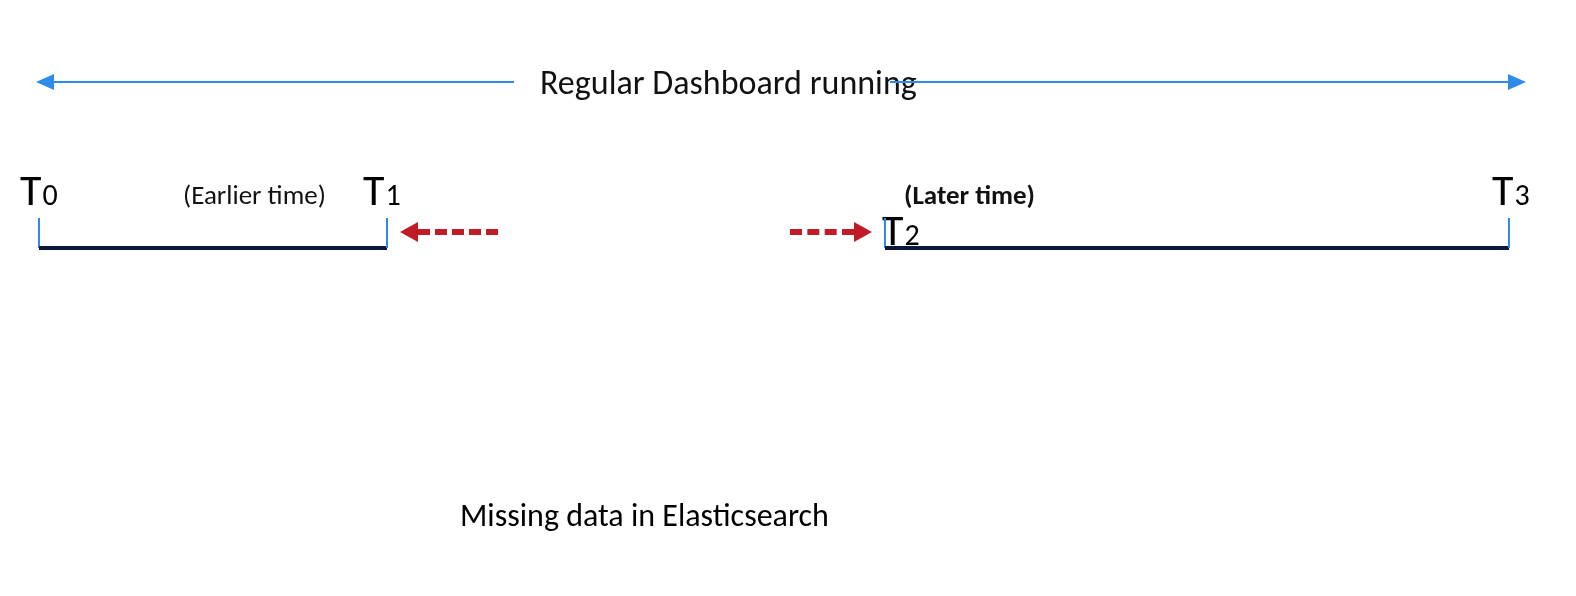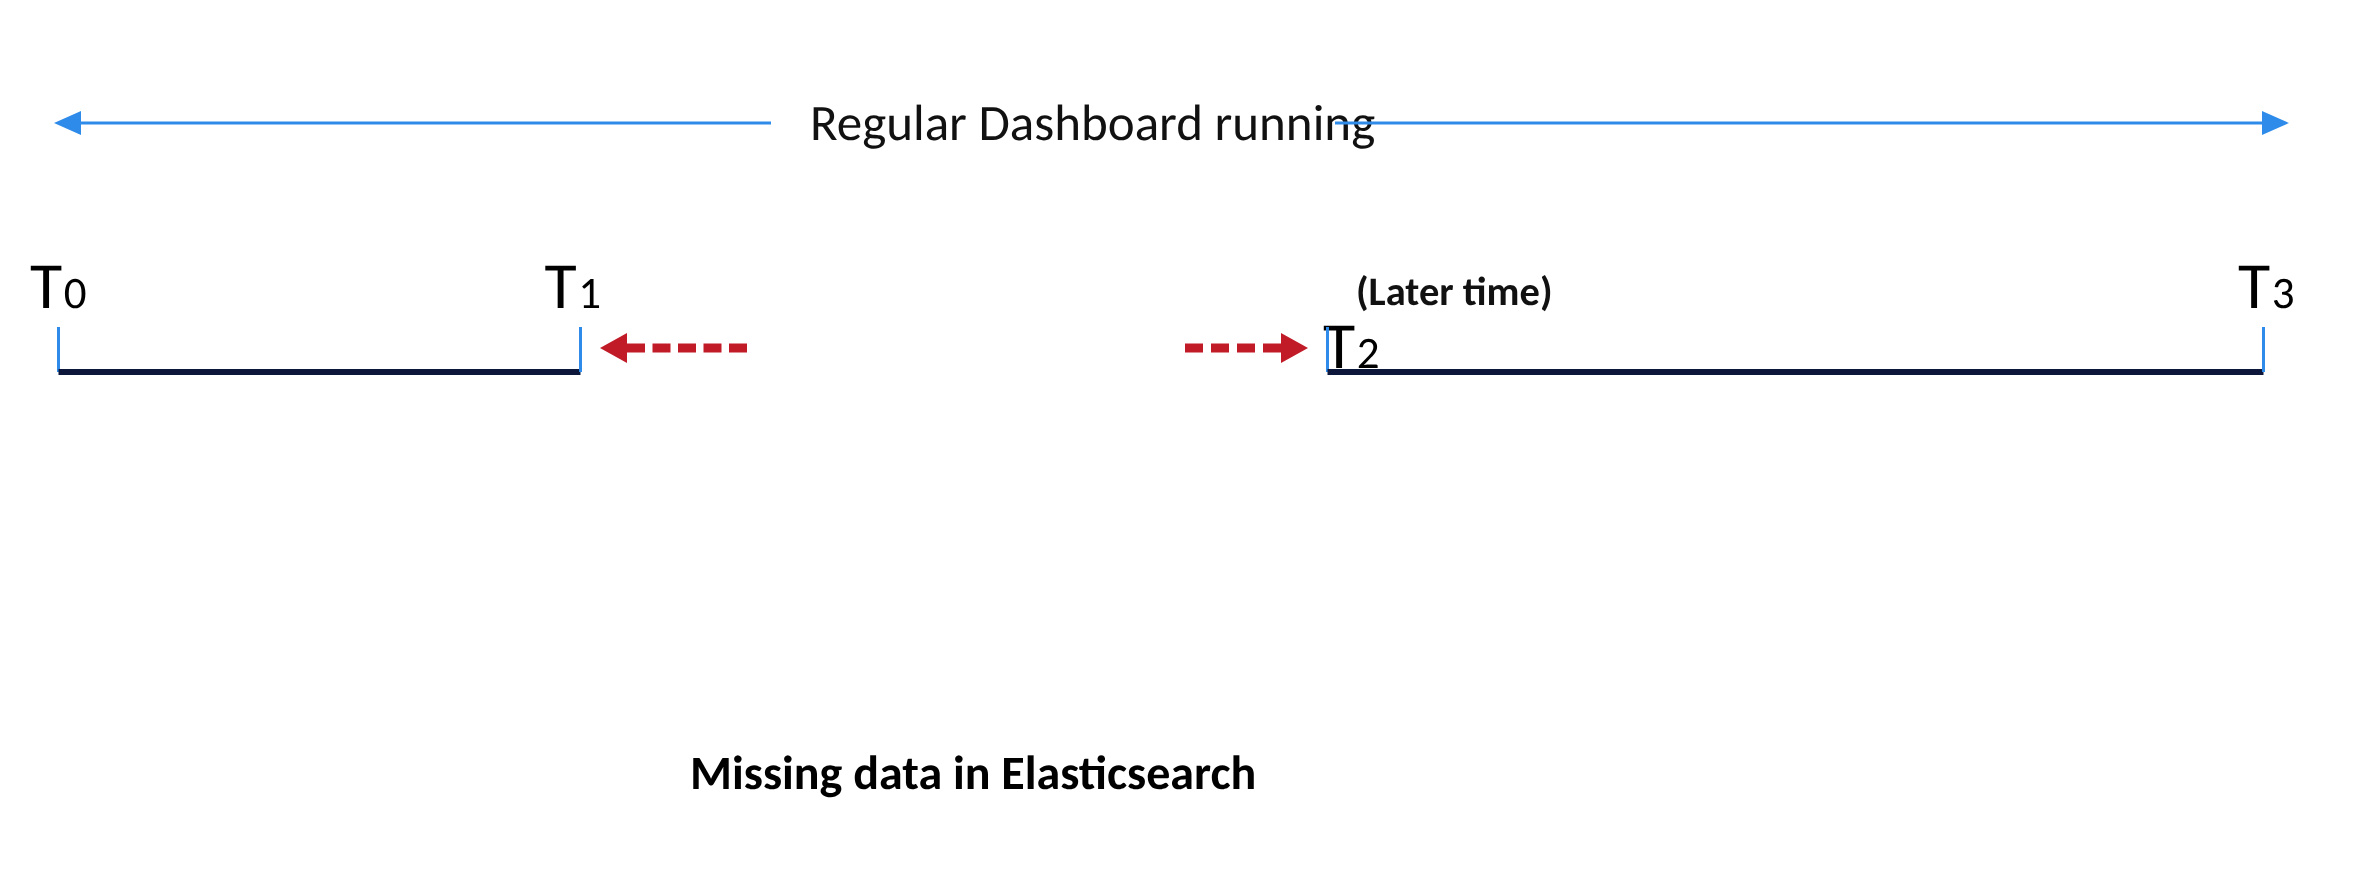--- a/index.html
+++ b/index.html
@@ -86,38 +86,39 @@
     width: 0; height: 0;
     border-top: 10px solid transparent;
     border-bottom: 10px solid transparent;
   }
   .red-head.left  { border-right: 18px solid #C11B27; }
   .red-head.right { border-left: 18px solid #C11B27; }
   
   .caption {
     position: absolute;
     font-size: 32px;
-    font-weight: 700;
+    font-weight: 400;
     color: #000;
   }
 </style>
 </head>
 <body>
 
 <div class="canvas">
 
   <div class="top-arrow-head left" style="left:36px; top:74px;"></div>
   <div class="top-arrow-line" style="left:54px; top:81px; width:460px;"></div>
   <span class="top-label" style="left:540px; top:62px;">Regular Dashboard running</span>
   <div class="top-arrow-line" style="left:890px; top:81px; width:618px;"></div>
   <div class="top-arrow-head right" style="left:1508px; top:74px;"></div>
 
   <div class="tpoint" style="left:20px; top:163px;">
     <span class="big">T</span><span class="sub">0</span>
   </div>
+  <span class="paren" style="left:183px; top:178px;">(Earlier time)</span>
   <div class="tpoint" style="left:363px; top:163px;">
     <span class="big">T</span><span class="sub">1</span>
   </div>
   <div class="tpoint" style="left:882px; top:177px;margin-top:26px;">
     <span class="big">T</span><span class="sub">2</span>
   </div>
   <span class="paren" style="left:904px; top:178px;font-weight:bold;">(Later time)</span>
   <div class="tpoint" style="left:1492px; top:163px;">
     <span class="big">T</span><span class="sub">3</span>
   </div>

